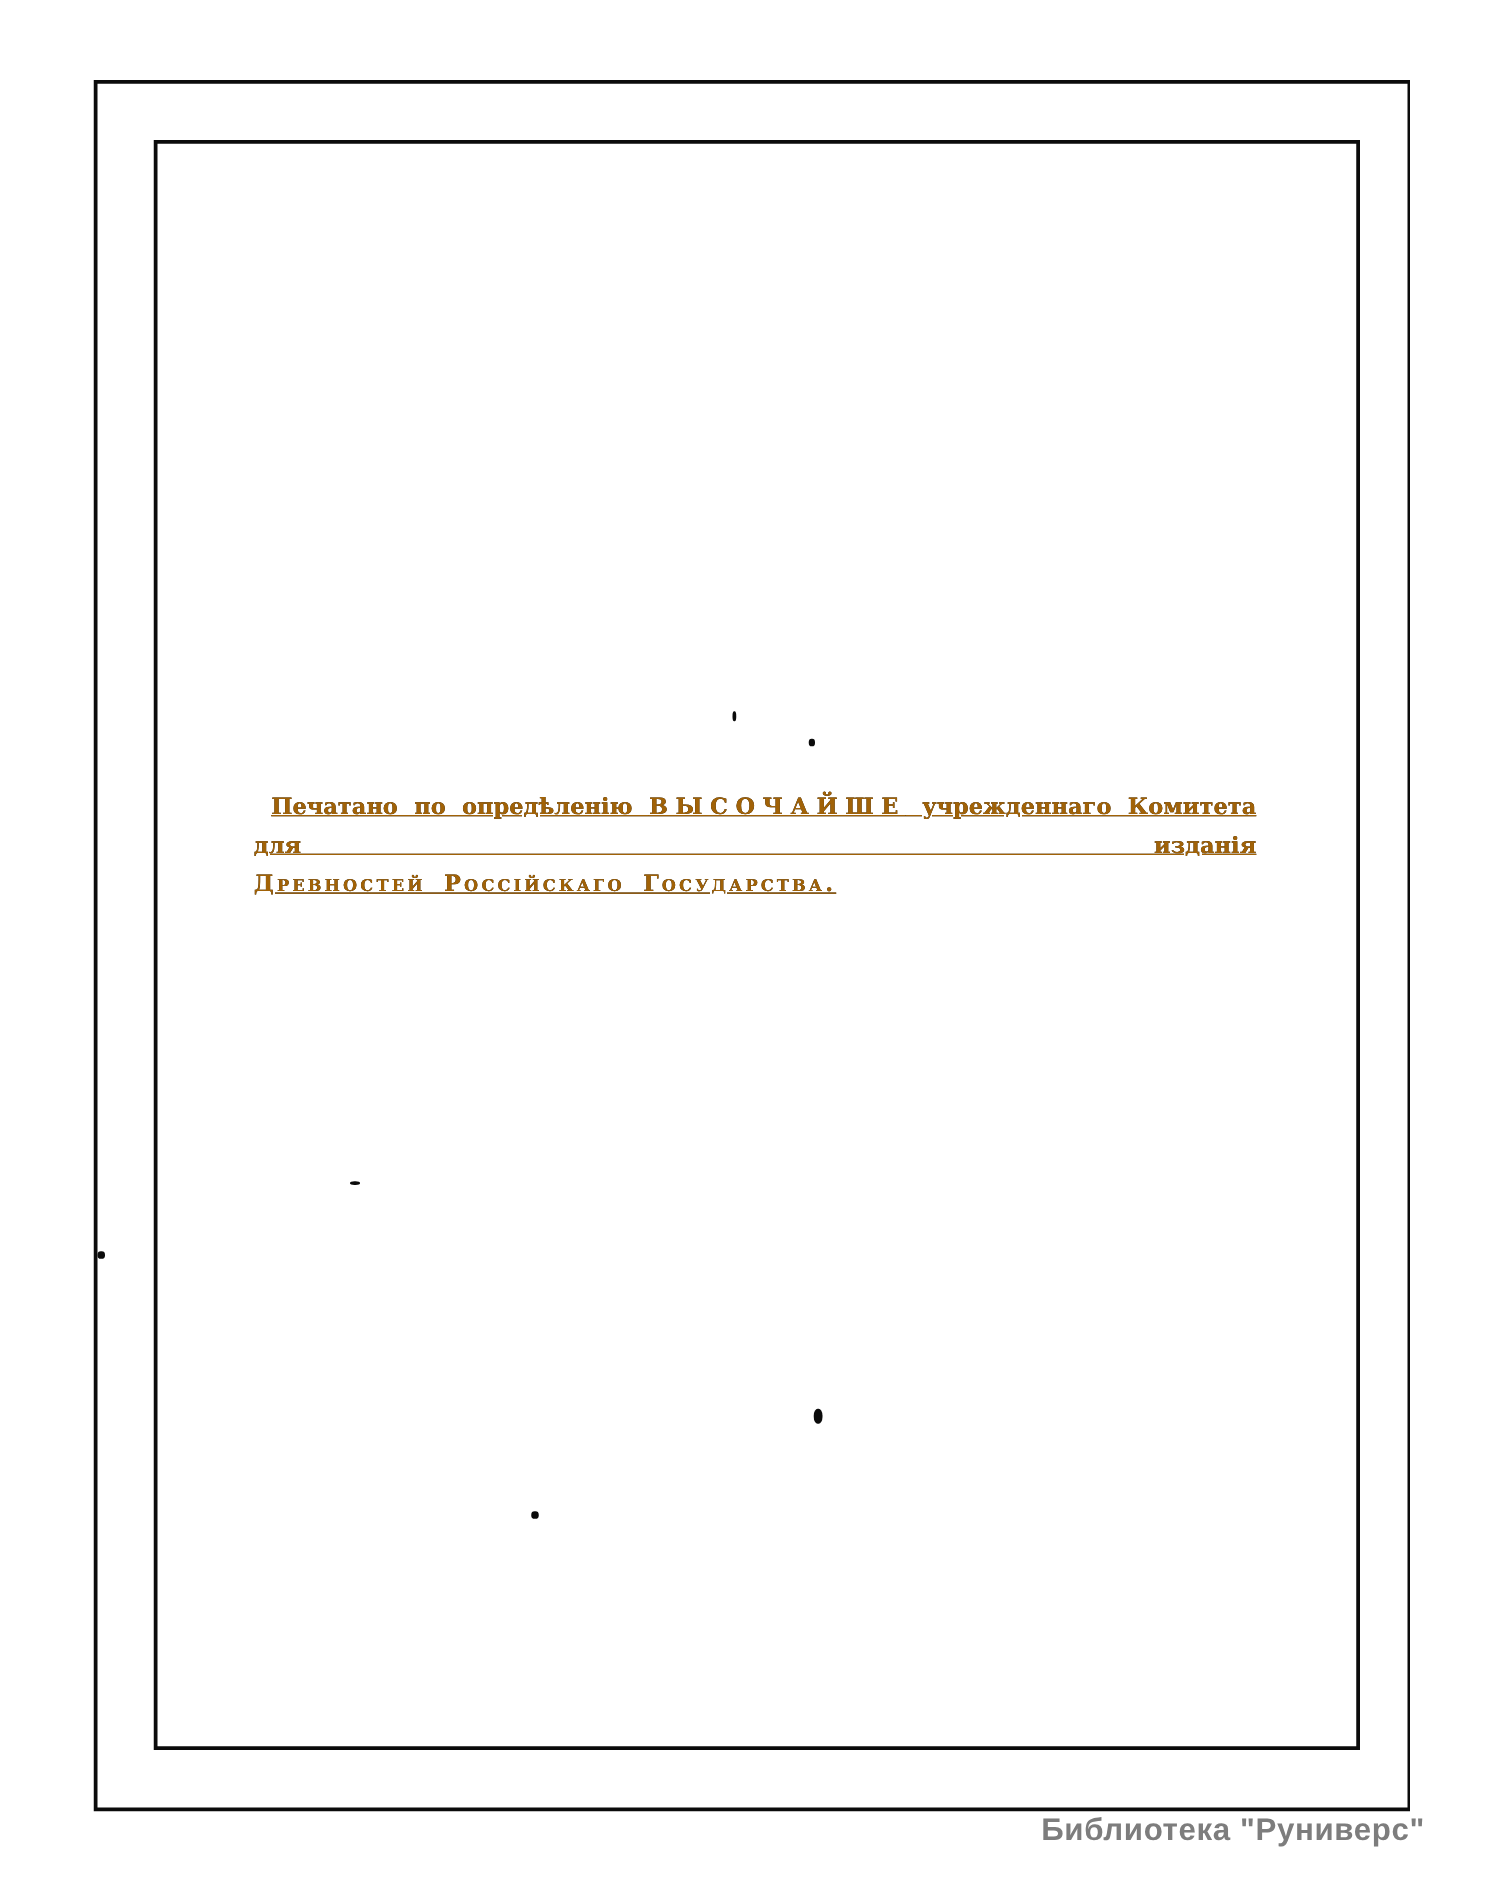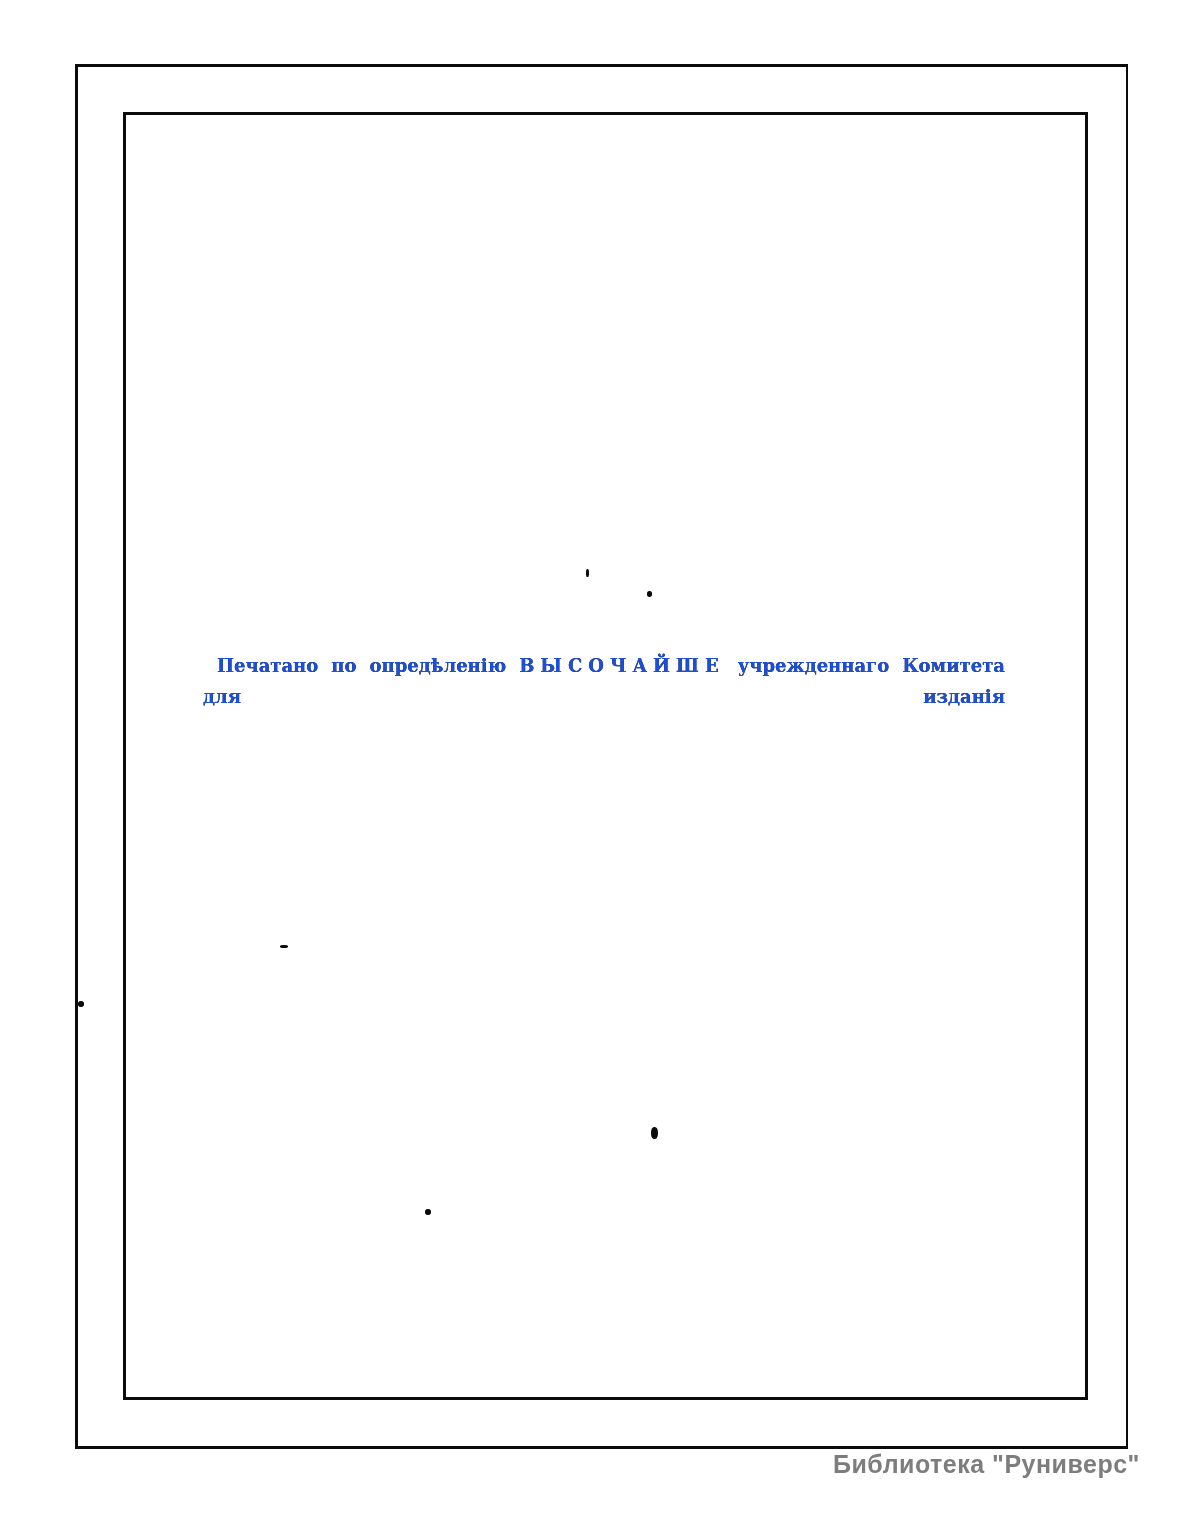--- a/index.html
+++ b/index.html
@@ -30,27 +30,28 @@
   .inner-frame {
     left: 123px;
     top: 112px;
     width: 965px;
     height: 1288px;
     border: 3px solid #0b0b0b;
   }
   .imprint {
     position: absolute;
     left: 203px;
-    top: 650px;
+    top: 630px;
     width: 802px;
-    color: #1d4ed8;
+    color: #a16207;
     font-weight: bold;
     font-size: 18px;
     line-height: 31px;
     text-shadow: 0 0 0.5px #101010;
+    text-decoration: underline;
   }
   .imprint-line-1 {
     text-align: justify;
     text-align-last: justify;
     text-indent: 14px;
   }
   .imprint-emphasis {
     letter-spacing: 6px;
   }
   .imprint-line-2 {
@@ -76,20 +77,21 @@
 </style>
 </head>
 <body>
 
 <div class="frame outer-frame"></div>
 
 <div class="frame inner-frame"></div>
 
 <div class="imprint">
   <div class="imprint-line-1"><span>Печатано по опредѣленію </span><span class="imprint-emphasis">ВЫСОЧАЙШЕ</span><span> учрежденнаго Комитета для изданія</span></div>
+  <div class="imprint-line-2">Древностей Россійскаго Государства.</div>
 </div>
 
 <div class="watermark">Библиотека "Руниверс"</div>
 
 <div id="speck-layer">
     <div class="speck" style="left: 586px; top: 569px; width: 3px; height: 8px;"></div>
     <div class="speck" style="left: 647px; top: 591px; width: 5px; height: 6px;"></div>
     <div class="speck" style="left: 280px; top: 945px; width: 8px; height: 3px;"></div>
     <div class="speck" style="left: 78px; top: 1001px; width: 6px; height: 6px;"></div>
     <div class="speck" style="left: 651px; top: 1127px; width: 7px; height: 12px;"></div>

